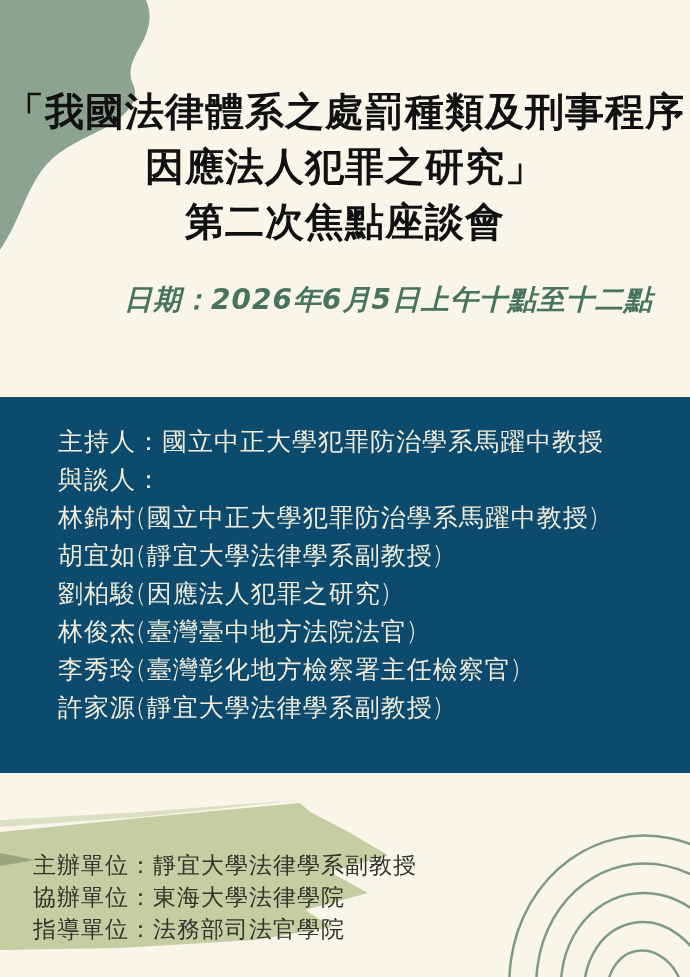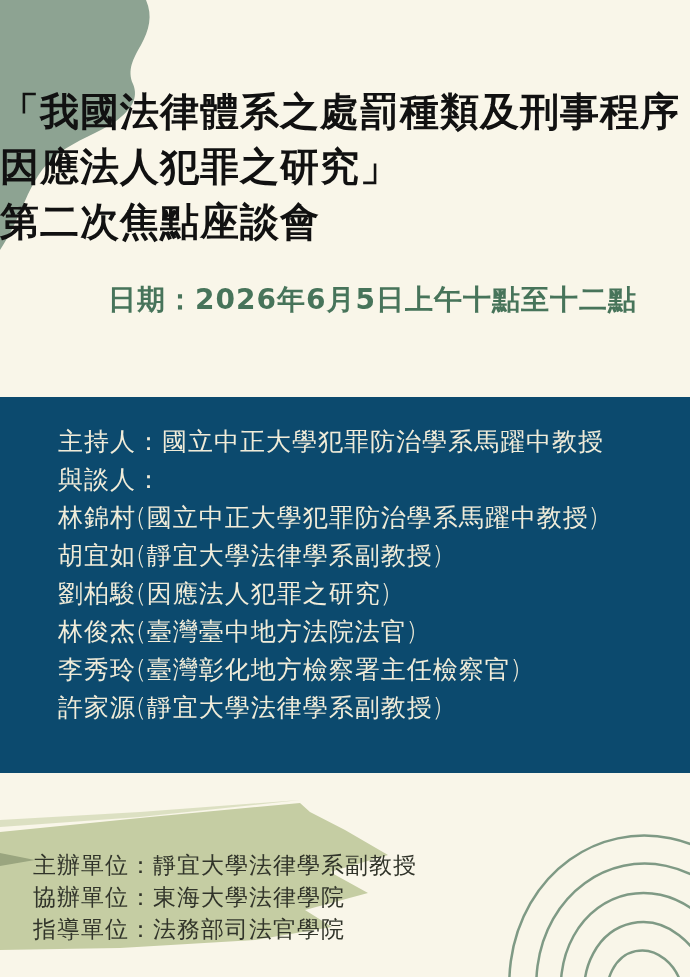--- a/index.html
+++ b/index.html
@@ -7,32 +7,33 @@
     position:relative;
     width:690px;height:977px;
     background:#f9f6e9;
     overflow:hidden;
     font-family:"DejaVu Sans","Liberation Sans",sans-serif;
   }
   .deco{position:absolute;pointer-events:none;}
   .blob-tl{top:0;left:0;}
   .title-block{
     position:absolute;top:84px;left:0;right:0;
-    text-align:left;
+    text-align:center;
     color:#111111;
     font-size:39px;font-weight:900;
     line-height:55px;letter-spacing:1px;
     white-space:nowrap;
   }
   .date-block{
-    position:absolute;top:280px;left:108px;
+    position:absolute;top:280px;left:124px;
     color:#47745a;
     font-size:28px;font-weight:700;
     line-height:39px;letter-spacing:1px;
     white-space:nowrap;
+    font-style:italic;
   }
   .panel{
     position:absolute;top:397px;left:0;
     width:690px;height:376px;
     background:#0c4a6e;
     box-sizing:border-box;
     padding:26px 0 0 58px;
     color:#f0ecd9;
     font-size:25px;font-weight:300;
     line-height:38px;letter-spacing:1px;

